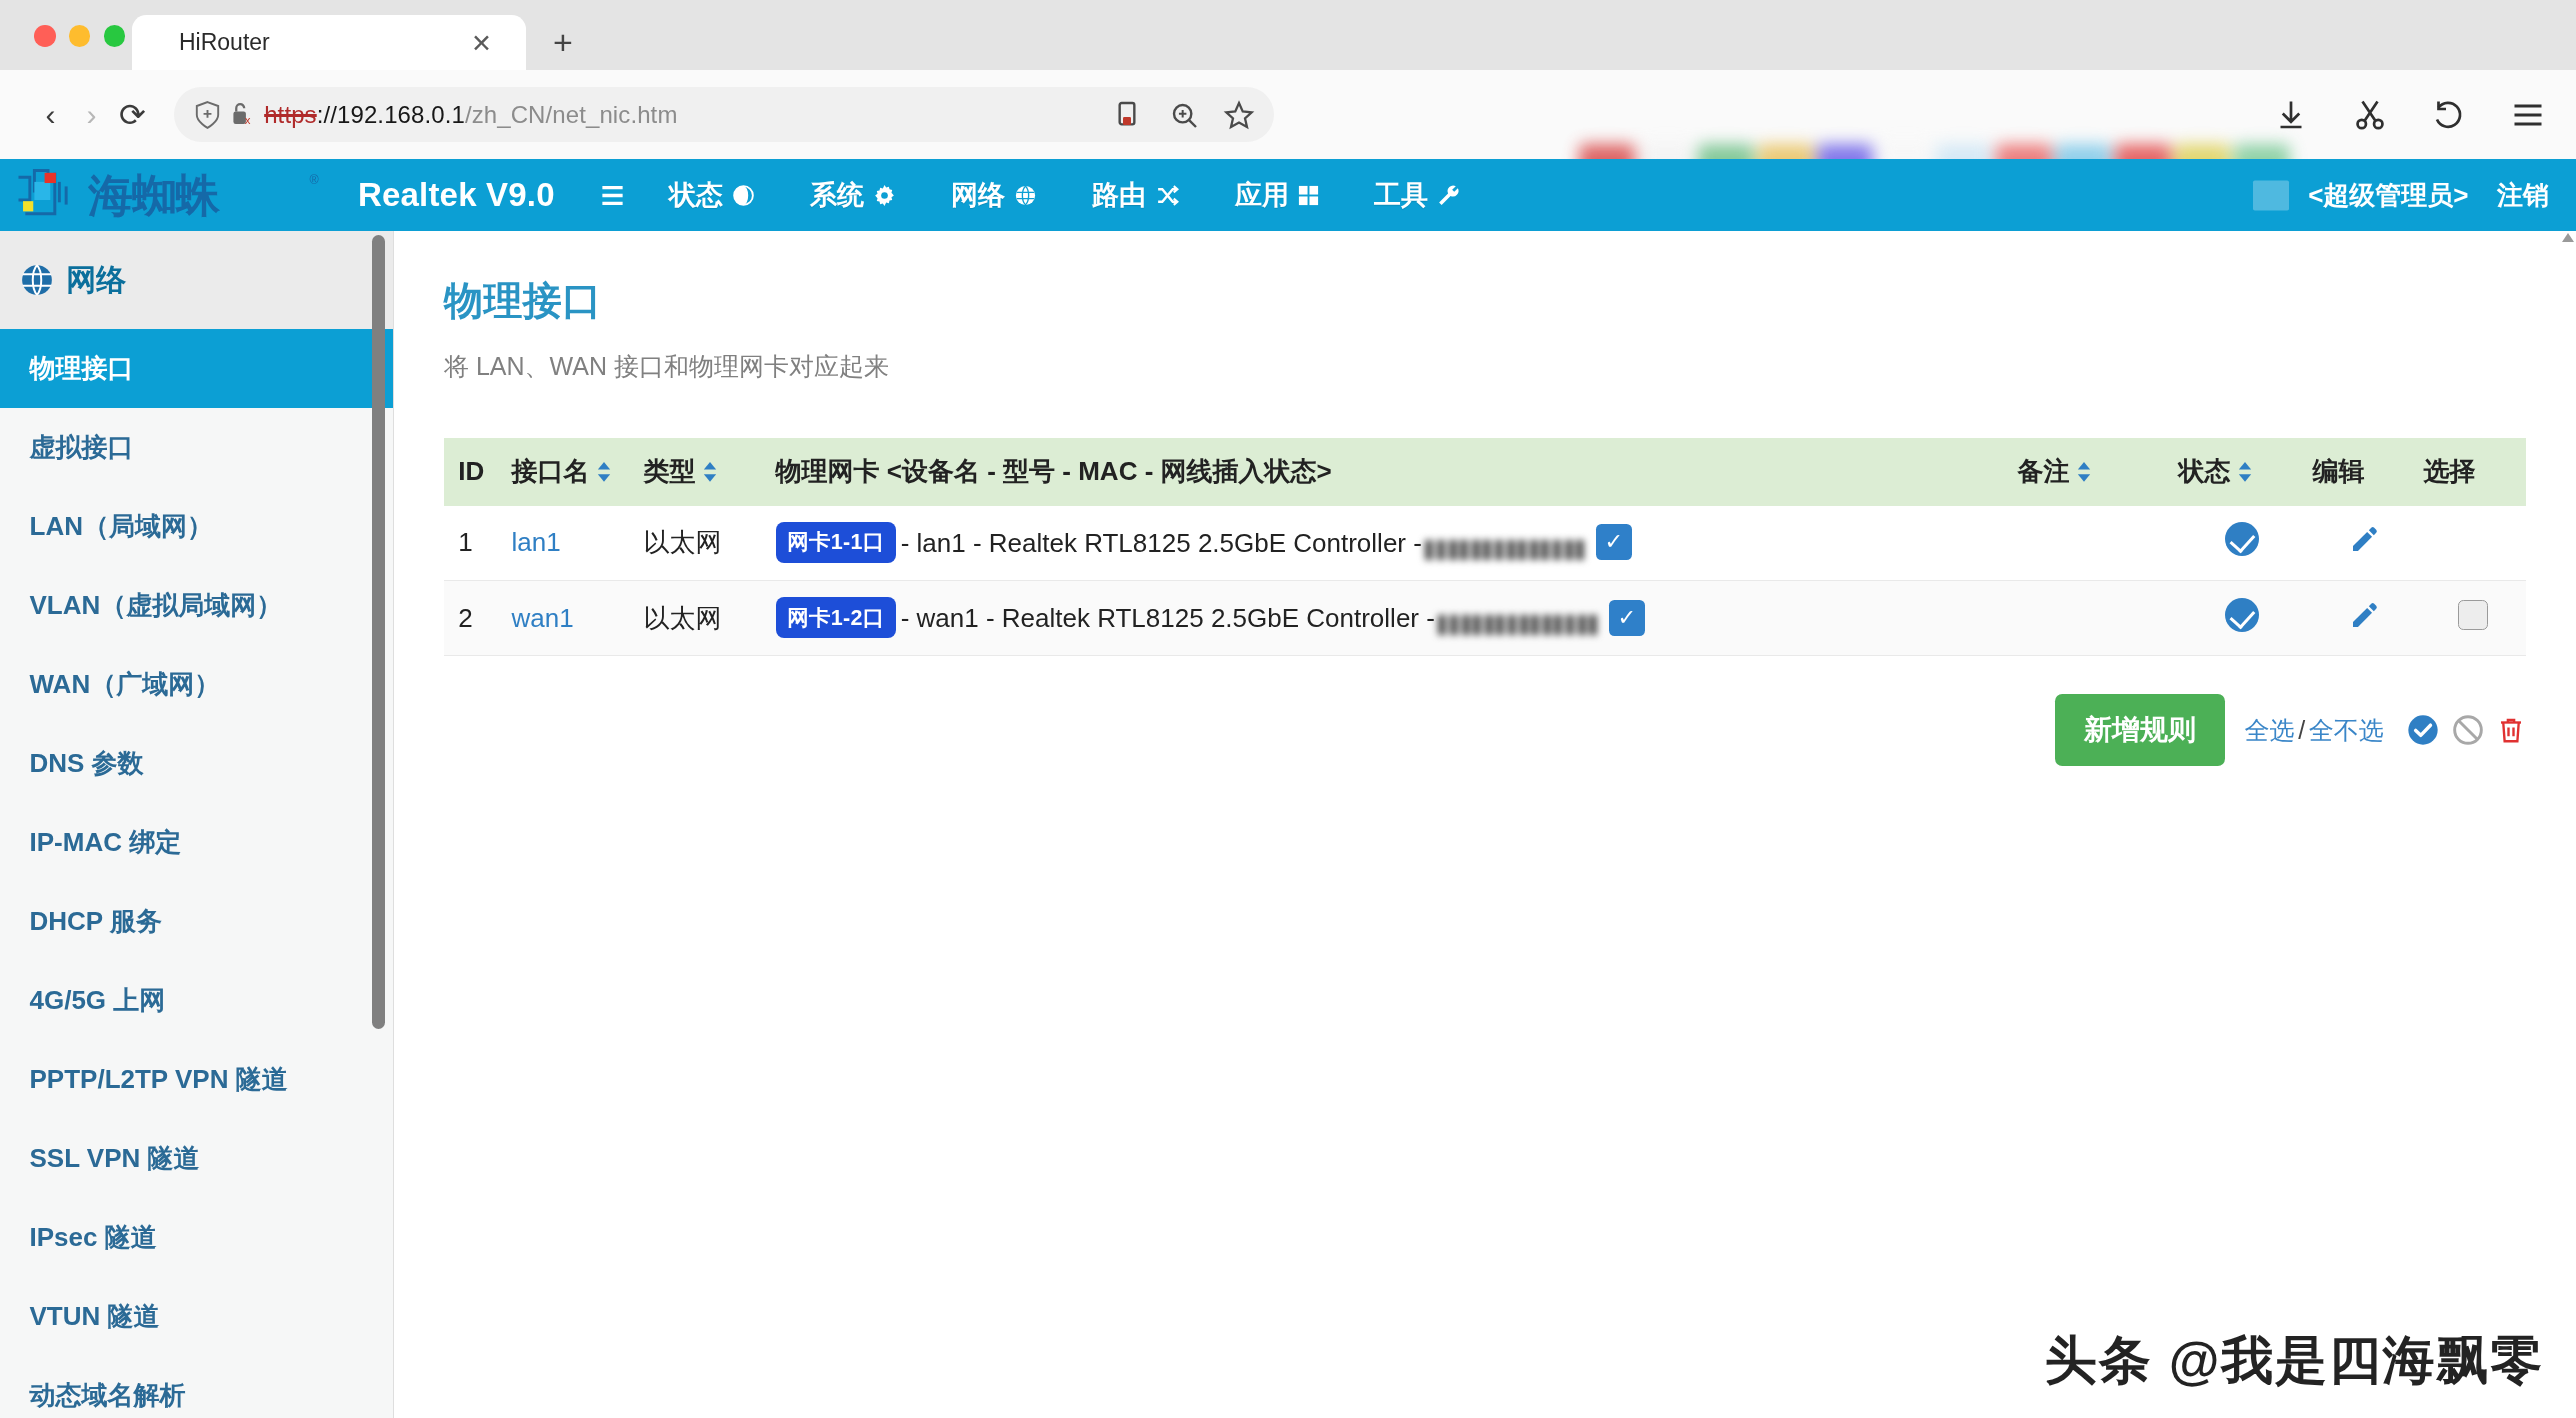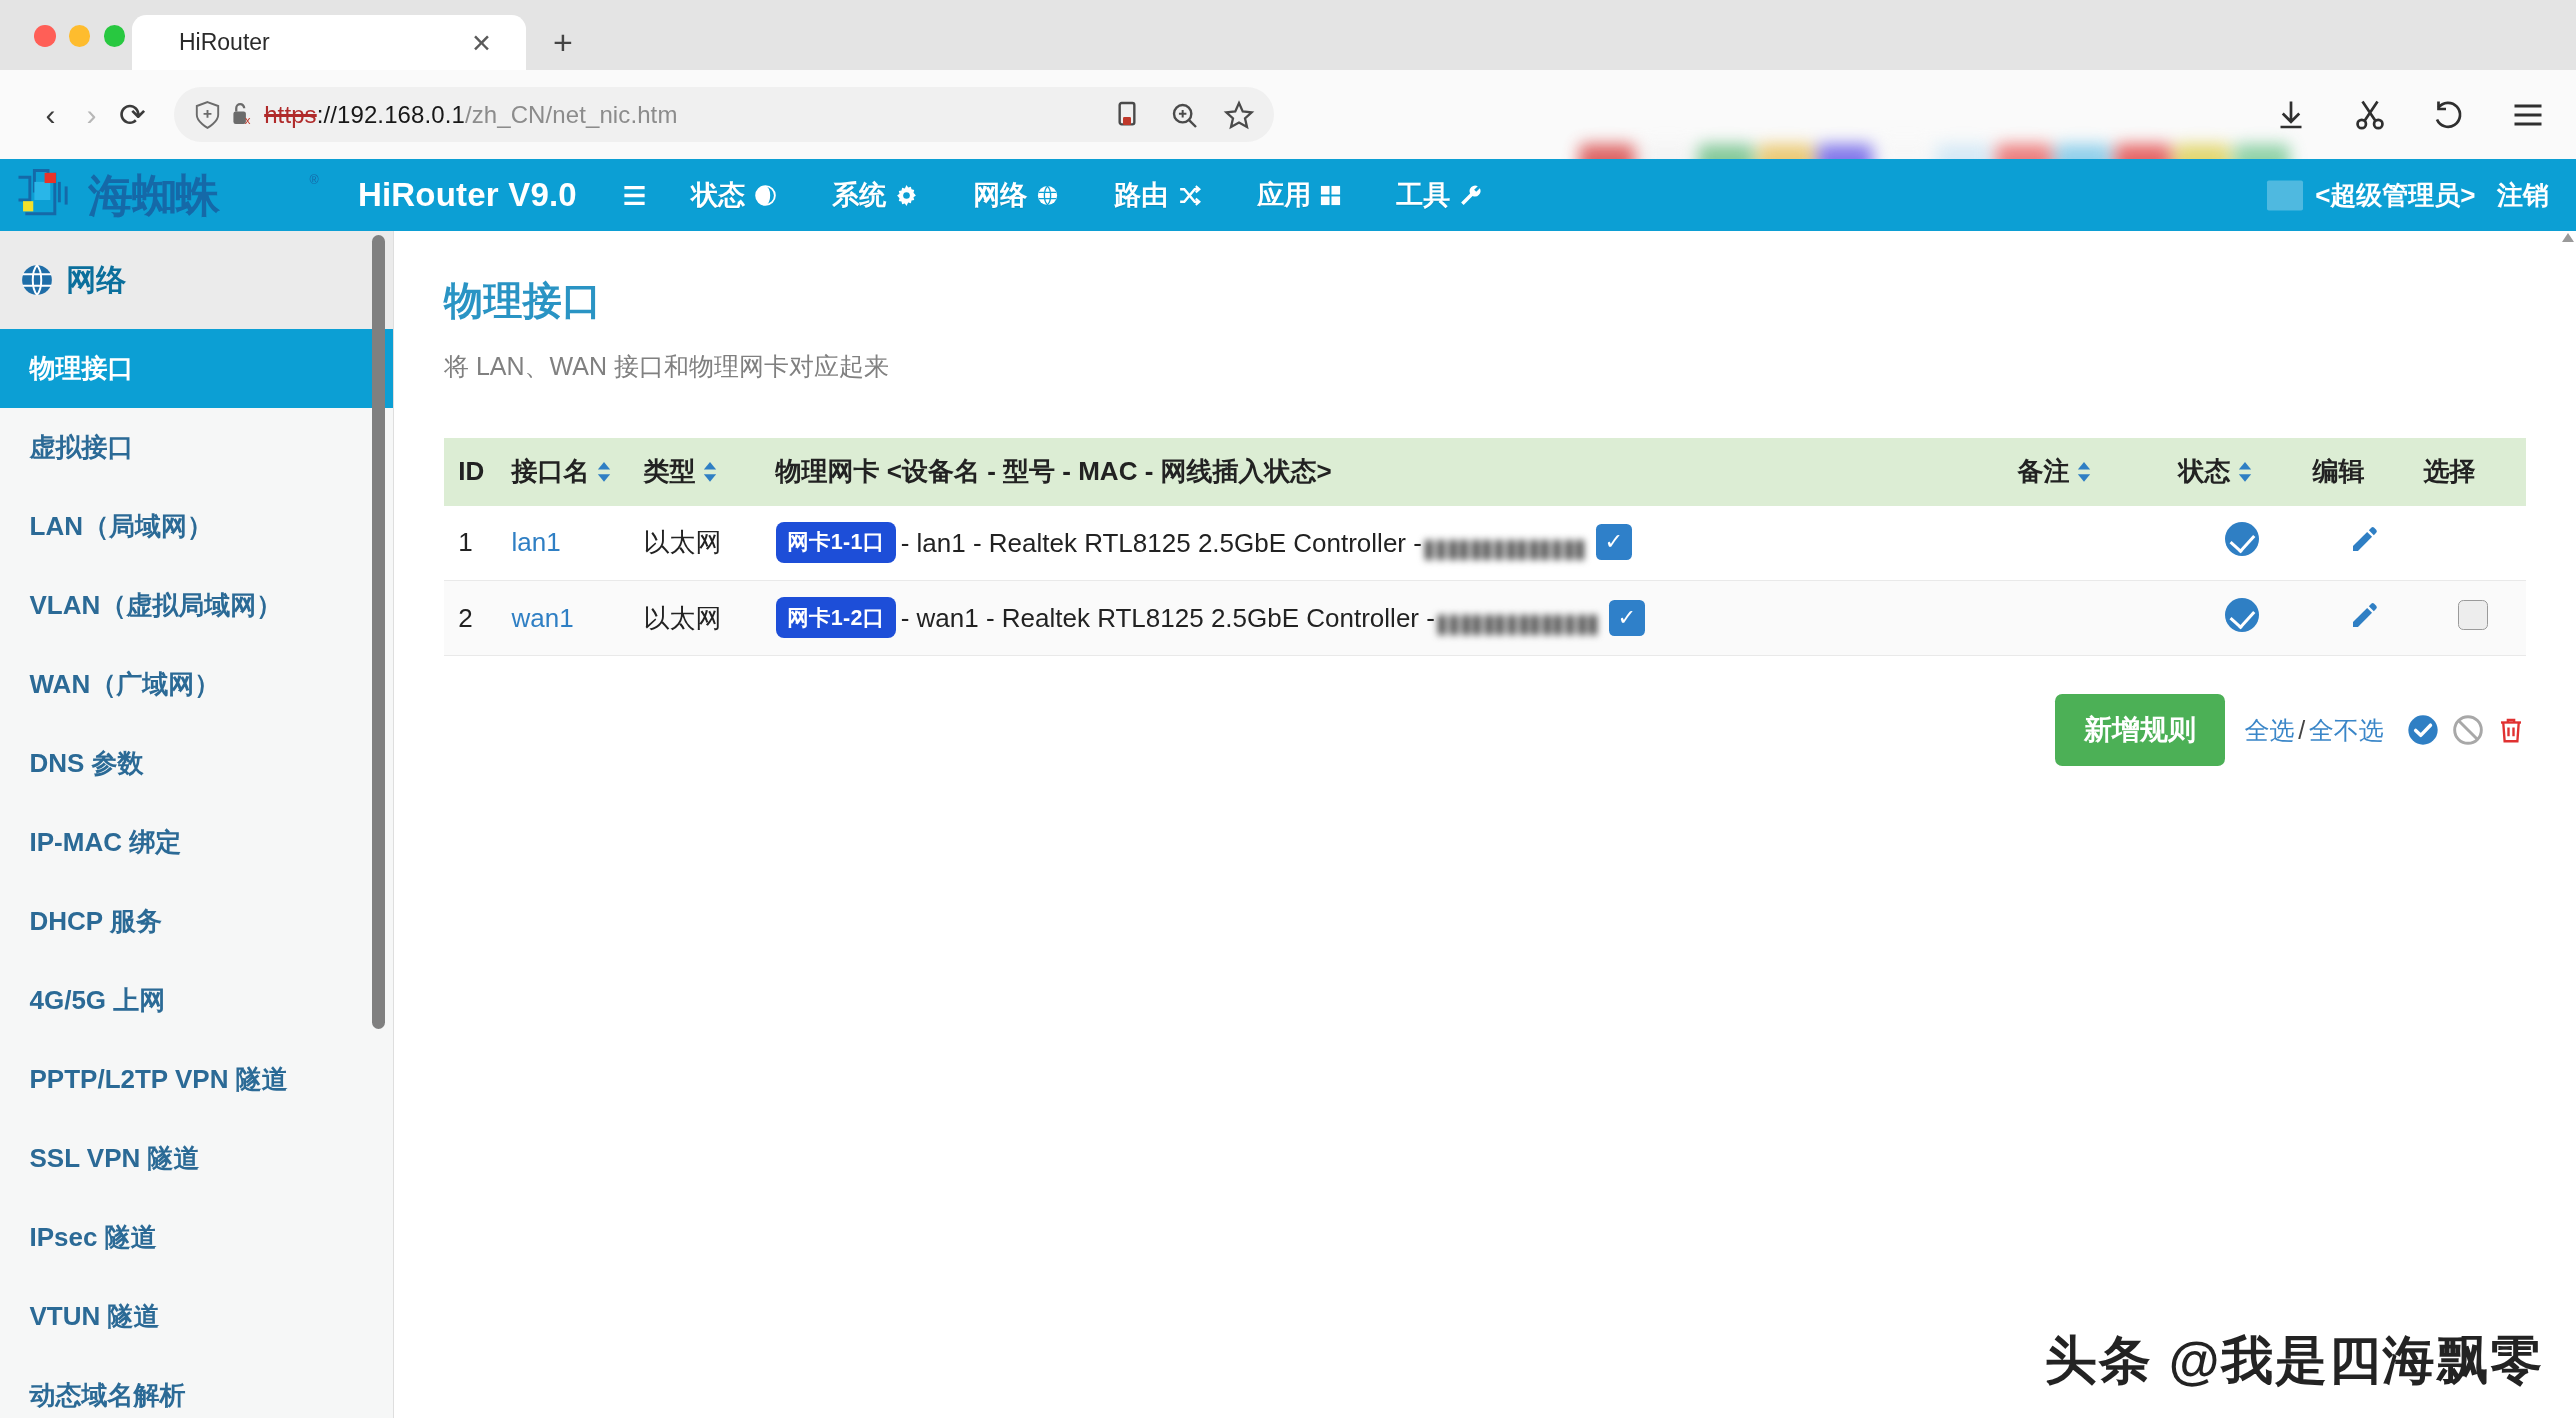--- a/index.html
+++ b/index.html
@@ -108,21 +108,21 @@
     display: flex; align-items: center; gap: 8px;
     color: #ffffff; font-size: 27px; font-weight: 700;
     padding: 0 27px; cursor: pointer; white-space: nowrap;
     text-shadow: 0 0.9px 0.9px rgba(0,0,0,.12);
   }
   .nav-item .nav-ico { display: inline-flex; align-items: center; }
   .hamburger-nav { padding: 0 16px; margin-left: -10.7px; }
 
   .header-right {
     position: absolute; right: 27px; top: 50%; transform: translateY(-50%);
-    display: flex; align-items: center; gap: 0;
+    display: flex; align-items: center; gap: 7px;
   }
   .user-flag {
     width: 36px; height: 30px; background: rgba(255,255,255,.28);
     margin-right: 12.5px; border-radius: 1.8px;
   }
   .user-name { color: #fff; font-size: 26px; font-weight: 700; white-space: nowrap; }
   .logout { color: #fff; font-size: 26px; font-weight: 700; margin-left: 21.5px; cursor: pointer; }
 
   
   .app-body { display: flex; height: calc(1419px - 70px - 89px - 72px); position: relative; }
@@ -378,21 +378,21 @@
         </svg>
       </span>
       <span class="brand-word">
         <svg width="236" height="50" viewBox="0 0 264 56">
           <text x="0" y="46" font-family="Liberation Sans, sans-serif" font-size="50" font-weight="700" fill="#1569a8" letter-spacing="-1">海蜘蛛</text>
           <text x="248" y="16" font-family="Liberation Sans, sans-serif" font-size="14" fill="#1569a8">®</text>
         </svg>
       </span>
     </div>
 
-    <span class="app-title">HiRouter V9.0</span>
+    <span class="app-title">Realtek V9.0</span>
 
     <div class="nav-items">
       <span class="nav-item hamburger-nav">
         <svg width="27" height="27" viewBox="0 0 24 24" stroke="#ffffff" stroke-width="3">
           <path d="M3 5 H21 M3 12 H21 M3 19 H21"></path>
         </svg>
       </span>
 
       <span class="nav-item">
         <span>状态</span>

